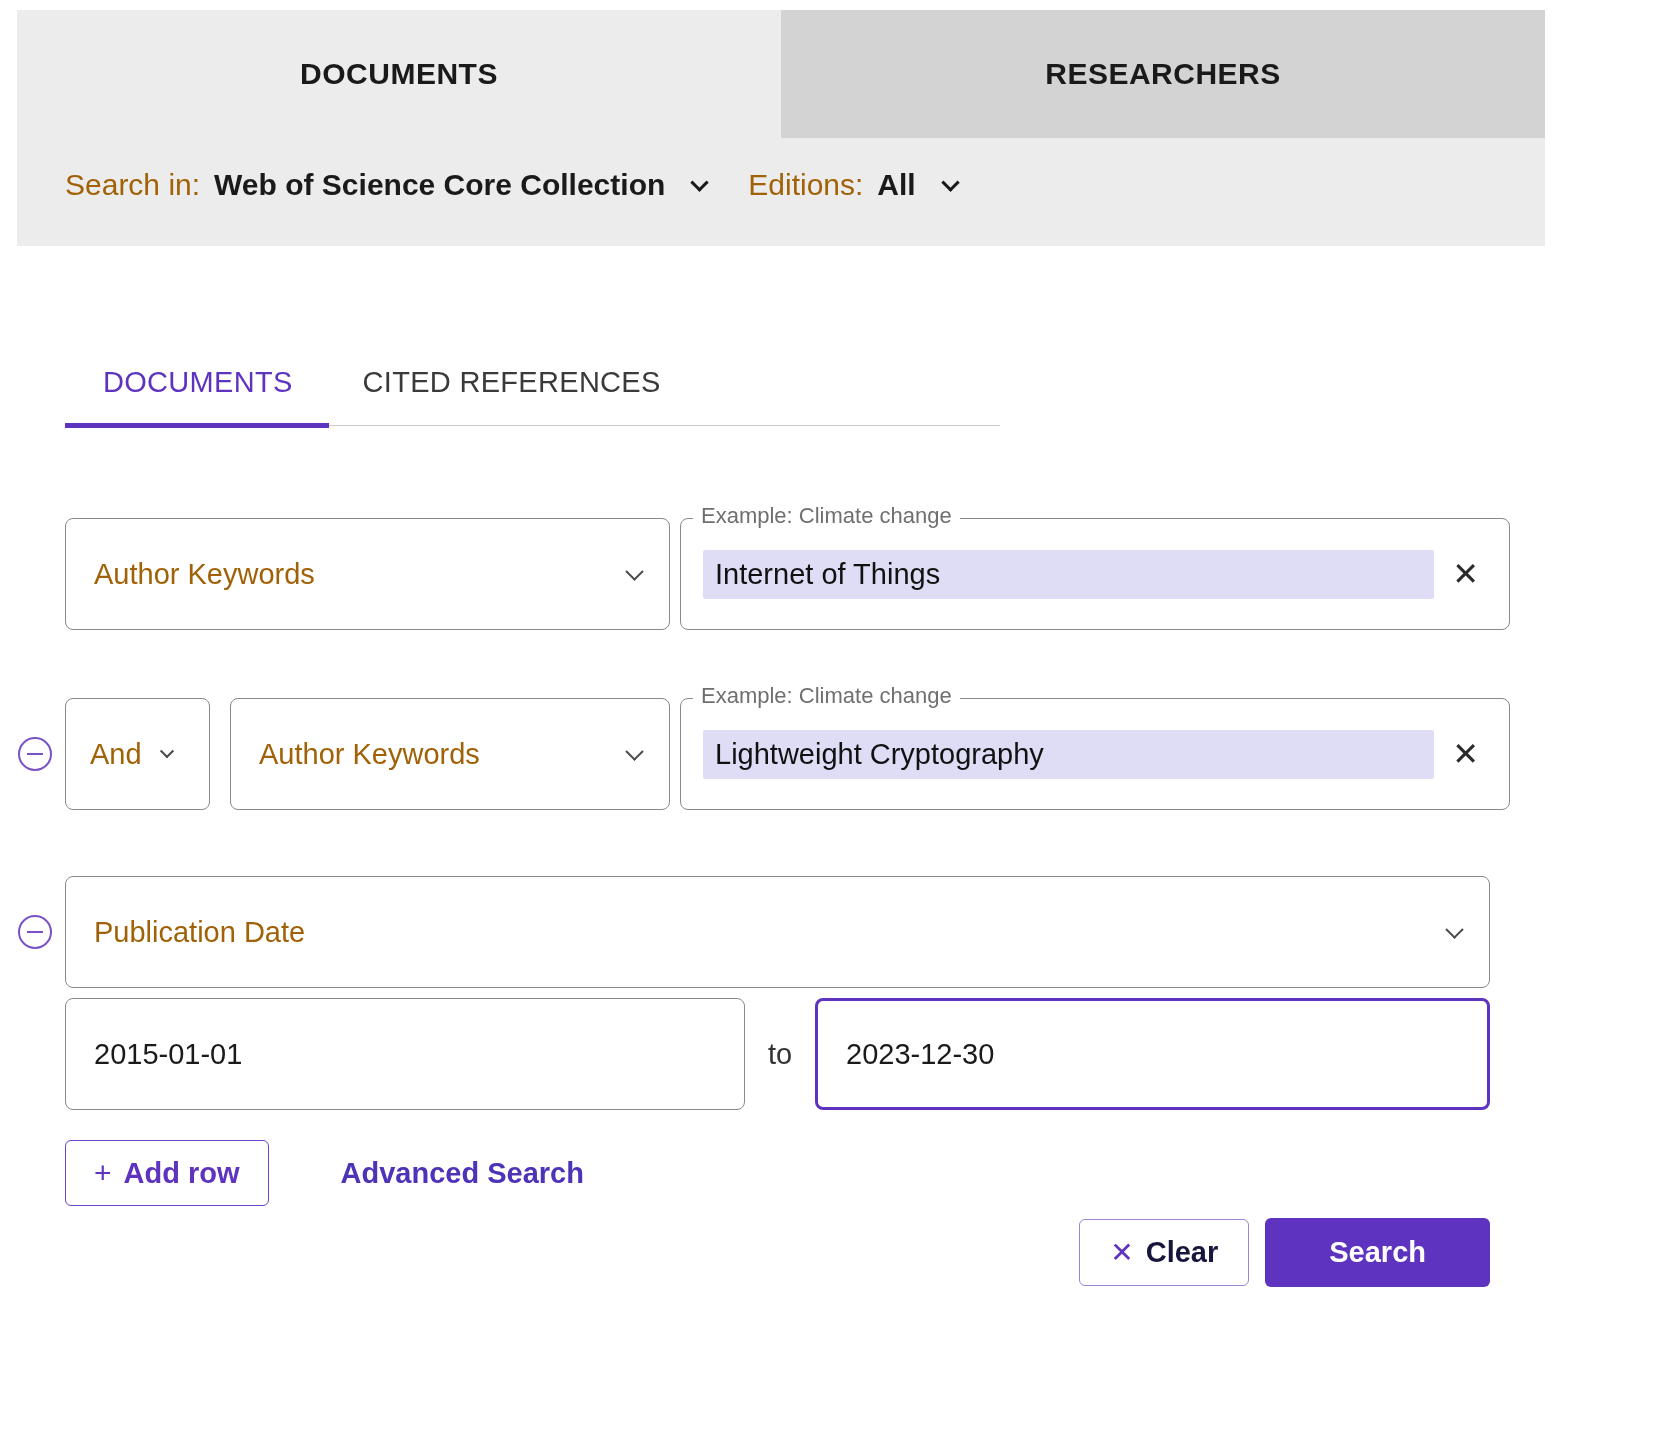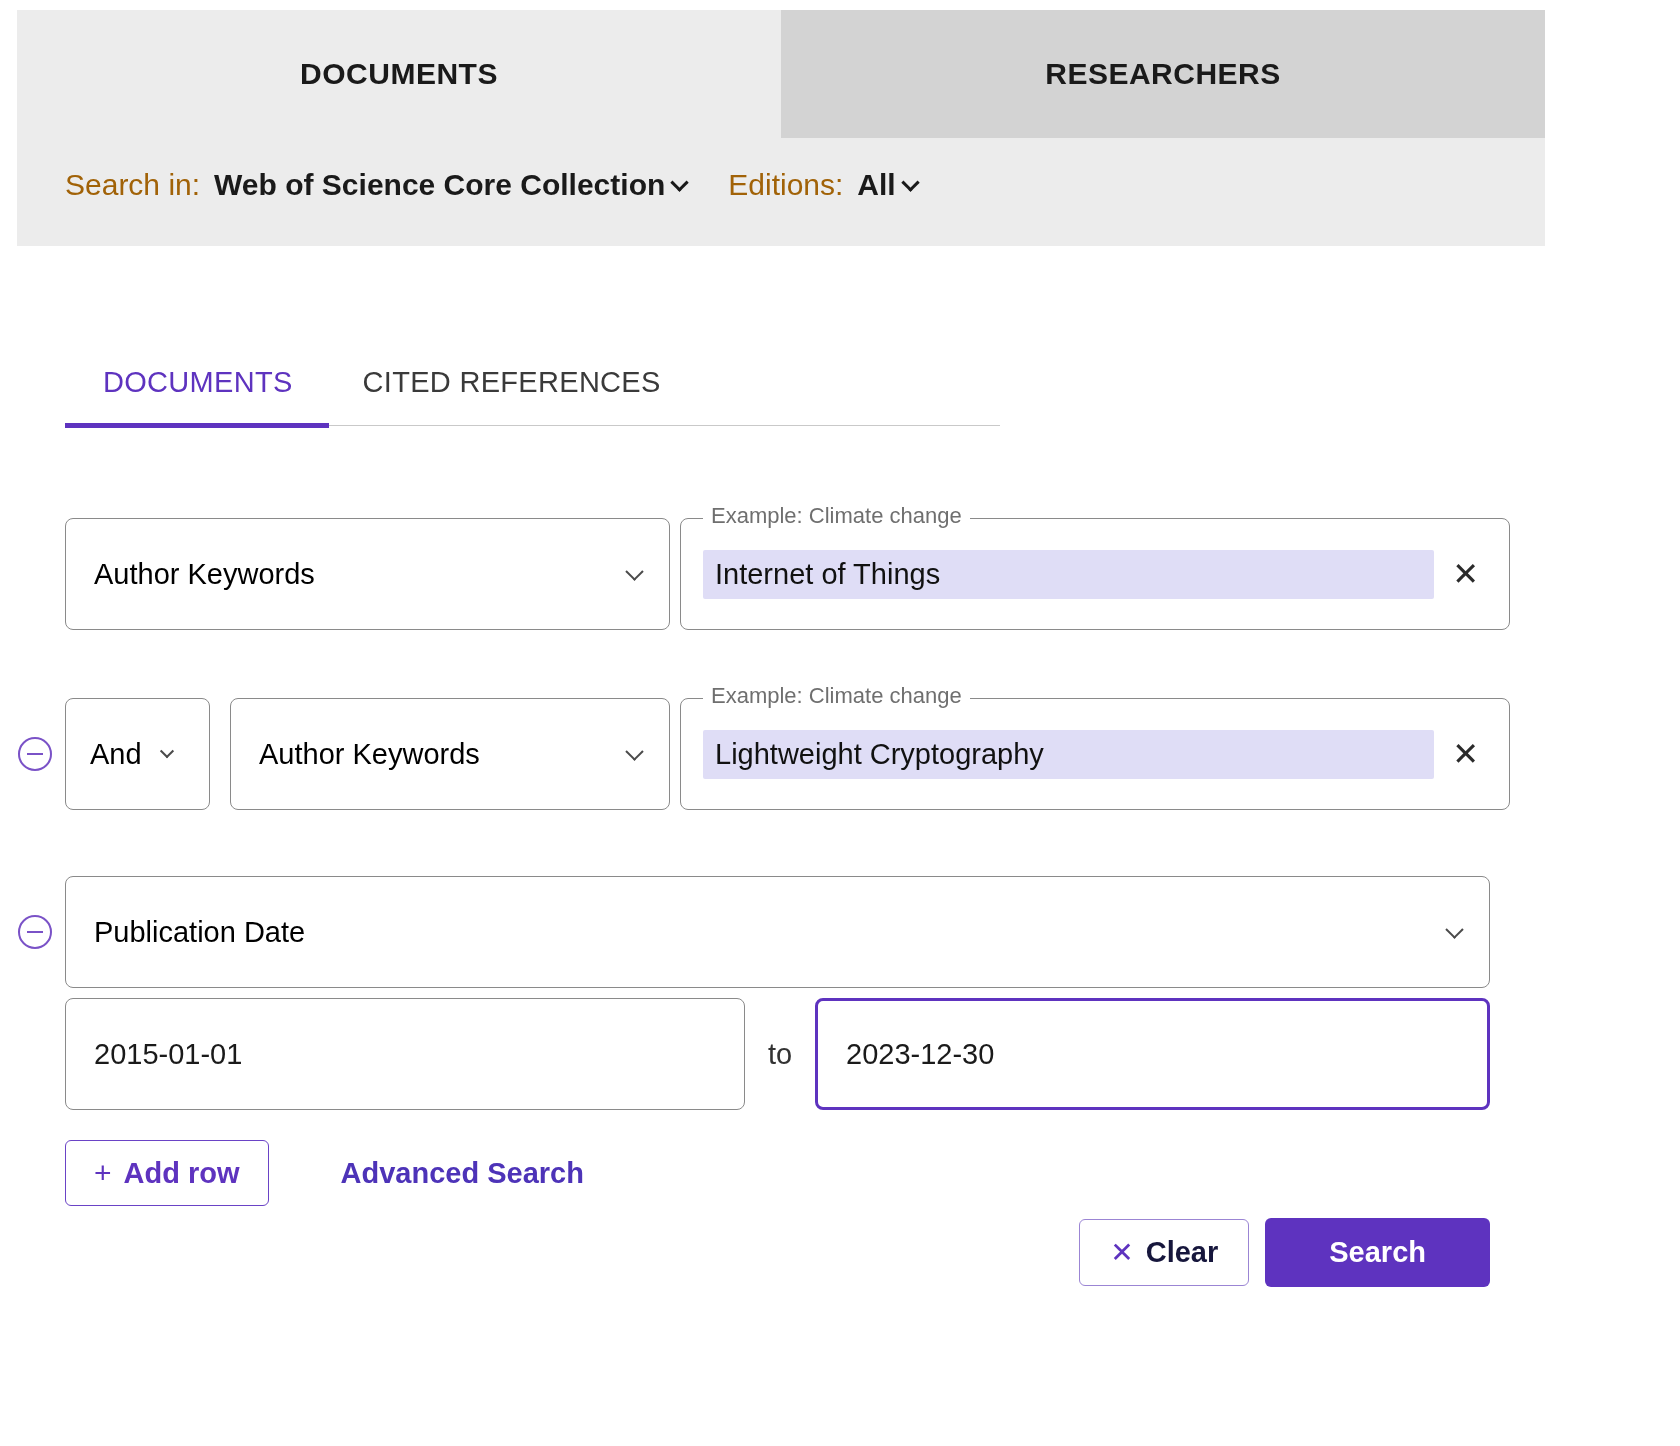--- a/index.html
+++ b/index.html
@@ -26,21 +26,21 @@
   .top-tab{
     flex:1;display:flex;align-items:center;justify-content:center;
     font-size:30px;font-weight:700;letter-spacing:.5px;cursor:pointer;
   }
   .top-tab.inactive{background:var(--tab-gray);}
   .search-in-row{
     display:flex;align-items:center;gap:14px;
     padding:30px 0 44px 48px;font-size:30px;
   }
   .search-in-row .plain{color:#a16207;}
-  .dropdown-trigger{display:inline-flex;align-items:center;gap:8px;cursor:pointer;font-weight:700;}
+  .dropdown-trigger{display:inline-flex;align-items:center;gap:28px;cursor:pointer;font-weight:700;}
   .chev{
     display:inline-block;width:13px;height:13px;
     border-right:3px solid #1a1a1a;border-bottom:3px solid #1a1a1a;
     transform:rotate(45deg) translate(-2px,-2px);
   }
   .chev.gray{border-color:#4a4a4a;border-width:2.5px;}
 
   
   .subtabs{
     display:flex;align-items:flex-end;
@@ -55,35 +55,35 @@
   .form{padding:0 35px 0 48px;}
   .row{display:flex;align-items:flex-end;position:relative;}
   .row1{margin-top:92px;}
   .row2{margin-top:68px;}
   .row3{margin-top:66px;}
   .row-dates{margin-top:10px;align-items:stretch;}
 
   .select-box{
     height:112px;background:#fff;border:1px solid var(--border-gray);border-radius:8px;
     display:flex;align-items:center;justify-content:space-between;
-    padding:0 28px;font-size:29px;color:#000000;cursor:pointer;
+    padding:0 28px;font-size:29px;color:#a16207;cursor:pointer;
   }
   .field-select-1{width:605px;margin-right:10px;}
   .and-select{width:145px;margin-right:20px;justify-content:flex-start;padding:0 18px 0 24px;gap:8px;}
   .and-select .chev{width:10px;height:10px;border-width:2.5px;margin-left:12px;}
   .field-select-2{width:440px;margin-right:10px;}
   .wide-select{width:calc(100% - 20px);}
 
   .input-fieldset{
     flex:1;position:relative;height:112px;background:#fff;
     border:1px solid var(--border-gray);border-radius:8px;
     display:flex;align-items:center;padding:0 30px 0 22px;cursor:text;
   }
   .example-label{
-    position:absolute;top:-16px;left:22px;background:#fff;
+    position:absolute;top:-16px;left:12px;background:#fff;
     padding:0 8px;font-size:22px;color:#6f6f6f;white-space:nowrap;
   }
   .value-wrap{flex:1;background:var(--highlight);padding:8px 12px;font-size:29px;color:#111;border-radius:2px;}
   .clear-x-icon{margin-left:18px;font-size:32px;color:#2b2b2b;cursor:pointer;line-height:1;}
 
   .minus-btn{
     position:absolute;left:-47px;bottom:39px;width:34px;height:34px;
     border:2.5px solid #7a52c7;border-radius:50%;background:#fff;cursor:pointer;
   }
   .minus-btn::after{

